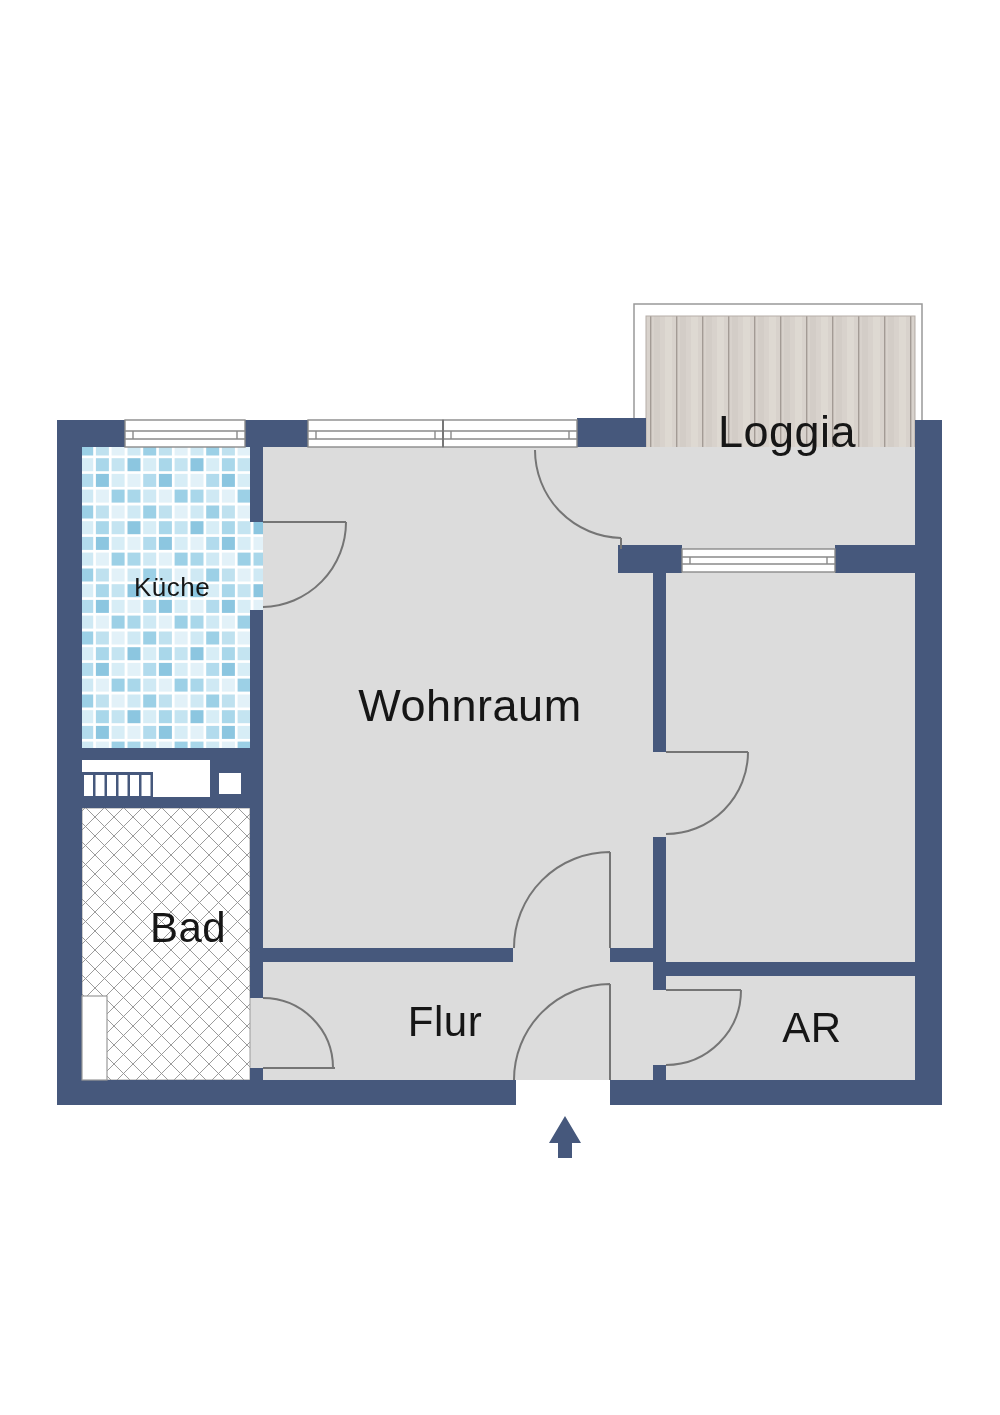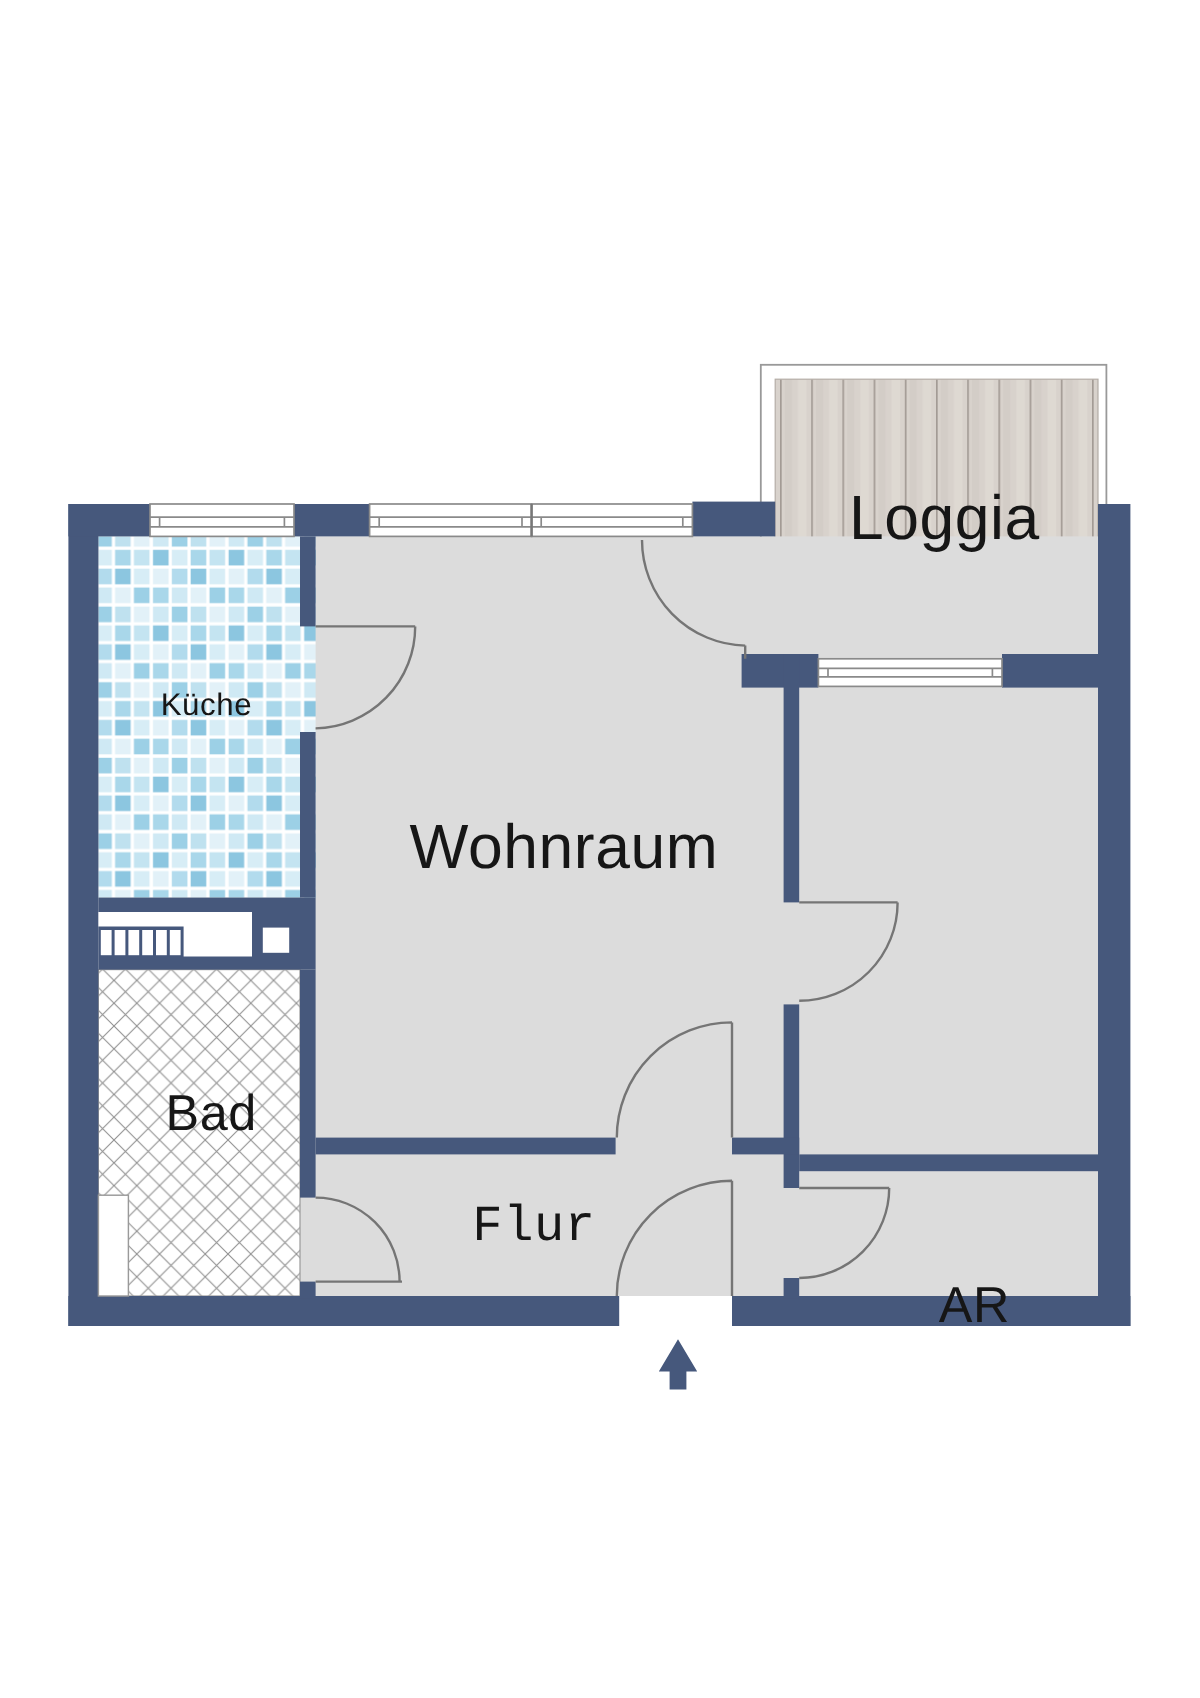--- a/index.html
+++ b/index.html
@@ -11,21 +11,21 @@
     overflow:hidden;
   }
   #plan-svg{position:absolute;left:0;top:0;}
   .room-label{
     position:absolute;
     transform:translate(-50%,-50%);
     color:#161616;
     white-space:nowrap;
     letter-spacing:0.5px;
   }
-  .fs-lg{font-size:52px;padding-left:26px;}
+  .fs-lg{font-size:45px;padding-left:26px;}
   .fs-md{font-size:42px;}
   .fs-sm{font-size:26px;}
 </style>
 </head>
 <body>
 
 <div id="stage">
 
 <svg id="plan-svg" width="1000" height="1415" viewBox="0 0 1000 1415">
   <defs>
@@ -163,16 +163,16 @@
   </g>
 
   <rect x="82" y="996" width="25" height="84" fill="#ffffff" stroke="#9a9a9a" stroke-width="1.2"></rect>
 
   <polygon points="565,1116 581,1143 572,1143 572,1158 558,1158 558,1143 549,1143" fill="#46587c"></polygon>
 </svg>
 
   <div class="room-label fs-sm" style="left:172px; top:587px;">Küche</div>
   <div class="room-label fs-lg" style="left:457px; top:706px;text-align:center;">Wohnraum</div>
   <div class="room-label fs-lg" style="left:774px; top:432px;">Loggia</div>
-  <div class="room-label fs-md" style="left:176px; top:928px;text-align:center;">Bad</div>
-  <div class="room-label fs-md" style="left:445px; top:1022px;font-family:Liberation Mono, monospace;">Flur</div>
-  <div class="room-label fs-md" style="left:812px; top:1088px;">AR</div>
+  <div class="room-label fs-md" style="left:188px; top:928px;text-align:center;">Bad</div>
+  <div class="room-label fs-md" style="left:445px; top:1022px;">Flur</div>
+  <div class="room-label fs-md" style="left:812px; top:1028px;">AR</div>
 </div>
 
 </body></html>

